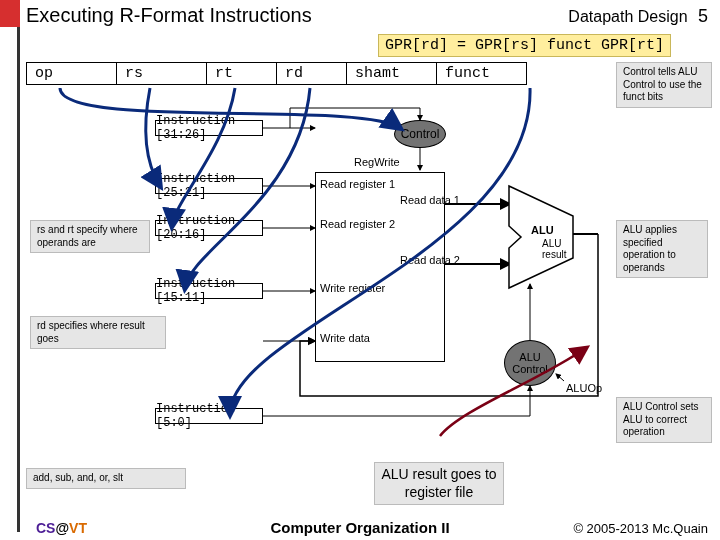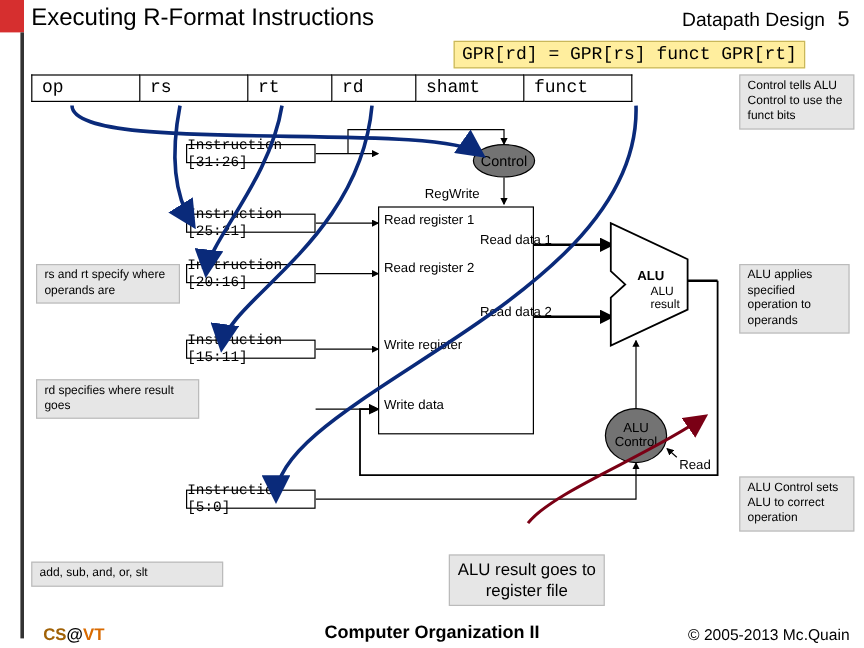--- a/index.html
+++ b/index.html
@@ -24,21 +24,21 @@
   }
   .header-right {
     position: absolute; right: 12px; top: 6px;
     font-size: 16px;
   }
   .page-num { font-size: 18px; margin-left: 6px; }
   .bottom-left {
     position: absolute; left: 36px; bottom: 4px;
     font-size: 14px;
   }
-  .bottom-left .cs { color: #a16207; font-weight: bold; }
+  .bottom-left .cs { color: #4c1d95; font-weight: bold; }
   .bottom-left .at { color: #000; font-weight: bold; }
   .bottom-left .vt { color: #d96a00; font-weight: bold; }
   .bottom-center {
     position: absolute; left: 0; right: 0; bottom: 4px;
     text-align: center; font-size: 15px; font-weight: bold;
   }
   .bottom-right {
     position: absolute; right: 12px; bottom: 4px;
     font-size: 13px;
   }
@@ -184,21 +184,21 @@
   <div class="lbl" style="left:250px; top:98px; width:40px; text-align:right;">Read data 1</div>
   <div class="lbl" style="left:250px; top:158px; width:40px; text-align:right;">Read data 2</div>
 
   <svg style="position:absolute; left:355px; top:86px; width:72px; height:110px;">
     <polygon points="4,4 4,44 16,55 4,66 4,106 68,76 68,34" fill="#fff" stroke="#000" stroke-width="1.5"></polygon>
   </svg>
   <div class="alu-txt" style="left:381px; top:128px; font-weight:bold;">ALU</div>
   <div class="alu-txt" style="left:392px; top:142px; width:34px; font-size:10px;">ALU result</div>
 
   <div class="oval" style="left:354px; top:244px; width:52px; height:46px; font-size:11px; text-align:center; line-height:1.1;">ALU Control</div>
-  <div class="lbl" style="left:416px; top:286px;">Read</div>
+  <div class="lbl" style="left:416px; top:286px;">ALUOp</div>
 </div>
 
 <svg class="arrows">
   <defs>
     <marker id="ab" markerWidth="8" markerHeight="8" refX="6" refY="4" orient="auto">
       <path d="M0,0 L8,4 L0,8 z" fill="#0a2a7a"></path>
     </marker>
     <marker id="ar" markerWidth="8" markerHeight="8" refX="6" refY="4" orient="auto">
       <path d="M0,0 L8,4 L0,8 z" fill="#7a0015"></path>
     </marker>

